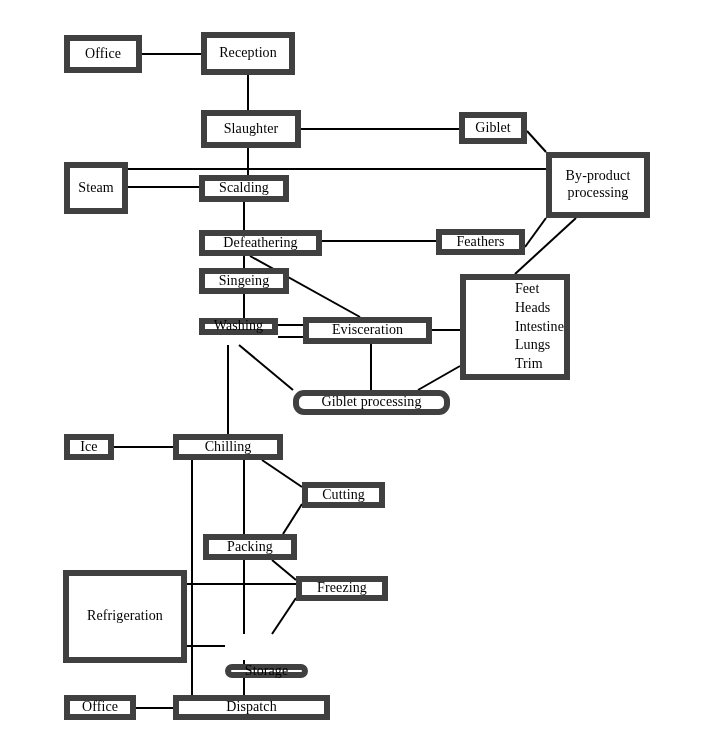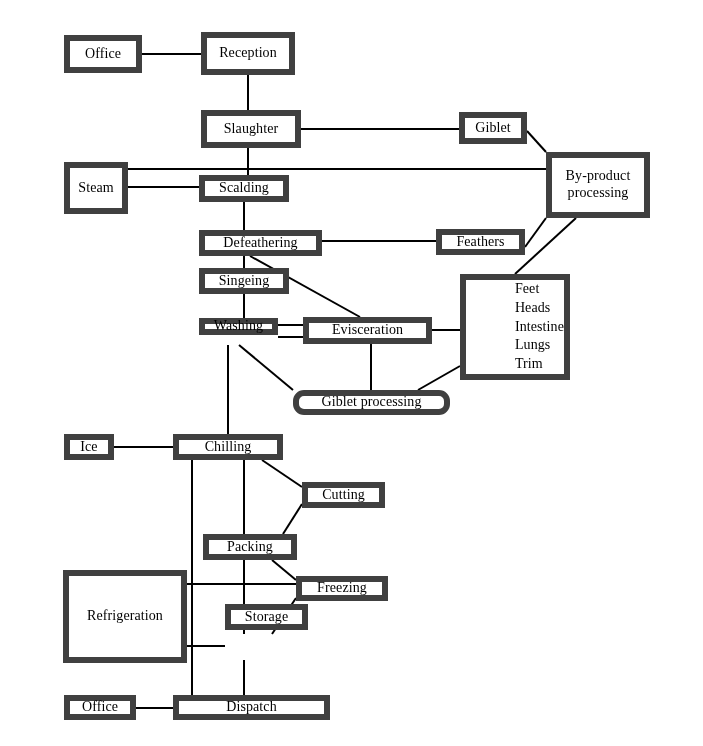--- a/index.html
+++ b/index.html
@@ -117,17 +117,17 @@
 Intestine
 Lungs
 Trim</span></div>
       <div class="node" style="left: 293px; top: 390px; width: 157px; height: 25px; border-radius: 11px;"><span class="node-label">Giblet processing</span></div>
       <div class="node" style="left: 64px; top: 434px; width: 50px; height: 26px;"><span class="node-label">Ice</span></div>
       <div class="node" style="left: 173px; top: 434px; width: 110px; height: 26px;"><span class="node-label">Chilling</span></div>
       <div class="node" style="left: 302px; top: 482px; width: 83px; height: 26px;"><span class="node-label">Cutting</span></div>
       <div class="node" style="left: 203px; top: 534px; width: 94px; height: 26px;"><span class="node-label">Packing</span></div>
       <div class="node" style="left: 63px; top: 570px; width: 124px; height: 93px;"><span class="node-label">Refrigeration</span></div>
       <div class="node" style="left: 296px; top: 576px; width: 92px; height: 25px;"><span class="node-label">Freezing</span></div>
-      <div class="node" style="left: 225px; top: 604px; width: 83px; height: 26px;"><span class="node-label">Storage</span></div>
+      <div class="node" style="left: 225px; top: 664px; width: 83px; height: 14px; border-radius: 11px;"><span class="node-label">Storage</span></div>
       <div class="node" style="left: 64px; top: 695px; width: 72px; height: 25px;"><span class="node-label">Office</span></div>
       <div class="node" style="left: 173px; top: 695px; width: 157px; height: 25px;"><span class="node-label">Dispatch</span></div>
     </div>
 </div>
 
 </body></html>

